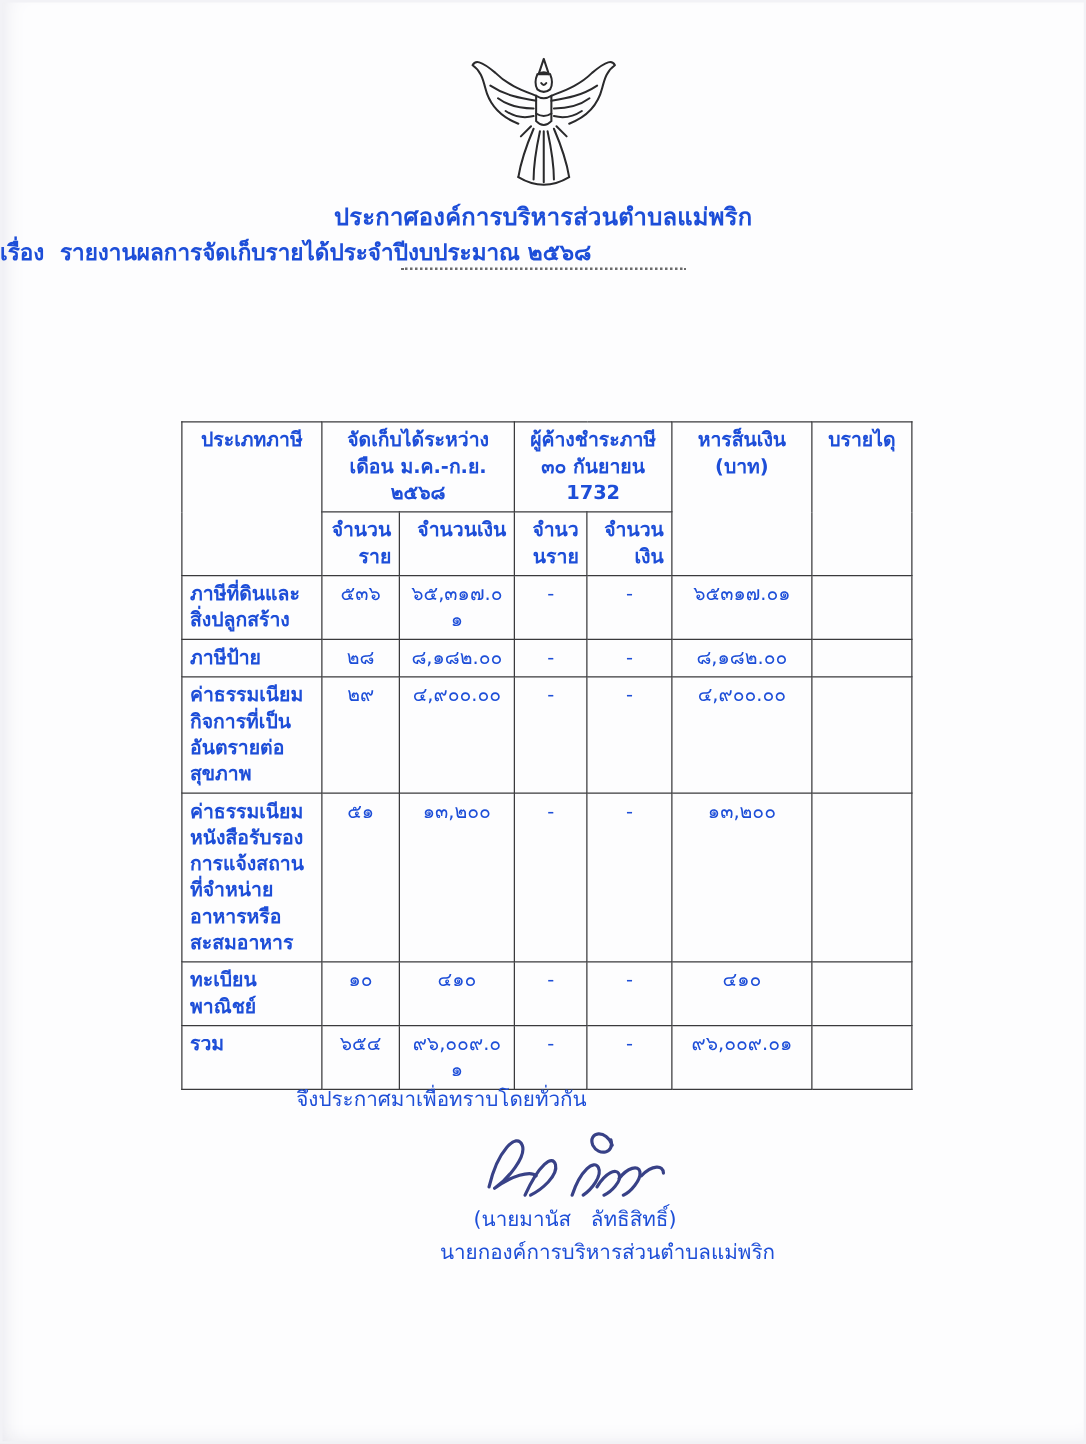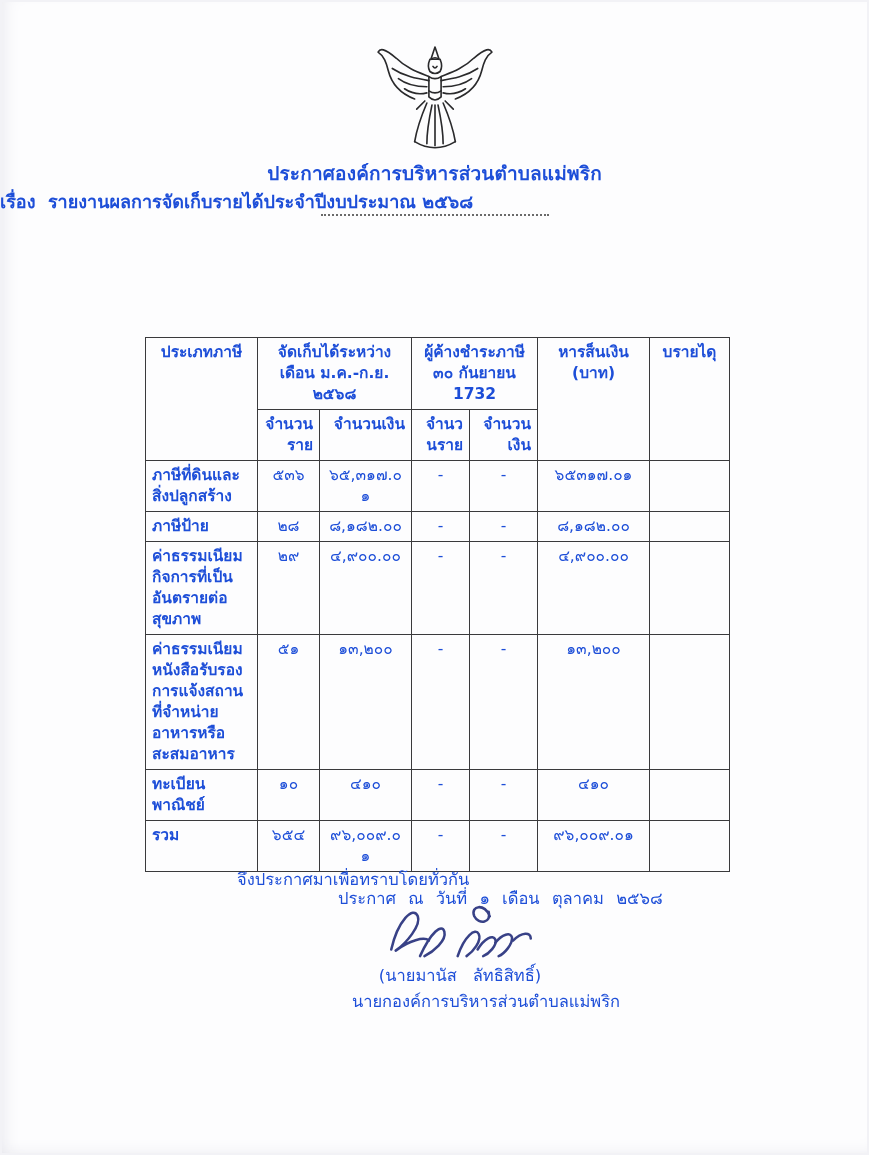--- a/index.html
+++ b/index.html
@@ -150,21 +150,20 @@
       <td class="num">๙๖,๐๐๙.๐๑</td>
       <td class="dash">-</td>
       <td class="dash">-</td>
       <td class="num">๙๖,๐๐๙.๐๑</td>
       <td class="num"></td>
     </tr>
   </tbody>
     </table>
 
   <div class="closing">จึงประกาศมาเพื่อทราบโดยทั่วกัน</div>
-  <div class="dateline">ประกาศ ณ วันที่ ๑ เดือน ตุลาคม ๒๕๖๘</div>
 
   <div class="signature">
     <svg viewBox="0 0 150 56" fill="none" stroke="#28327d" stroke-width="2.3" stroke-linecap="round" stroke-linejoin="round" opacity="0.92">
       <path d="M12 42 C18 16 32 2 36 12 C39 20 26 36 16 43 C28 34 42 30 46 34"></path>
       <path d="M38 48 C48 26 58 18 60 26 C62 34 50 44 42 48"></path>
       <path d="M101 12 C97 0 83 2 87 12 C91 20 103 18 100 8"></path>
       <path d="M72 48 C78 30 88 22 91 28 C94 34 86 44 80 48"></path>
       <path d="M90 42 C96 32 104 28 106 33 C108 38 100 46 95 48"></path>
       <path d="M106 36 C112 28 120 26 121 31 C122 37 114 46 109 48"></path>
       <path d="M122 34 C130 26 138 26 138 32"></path>

